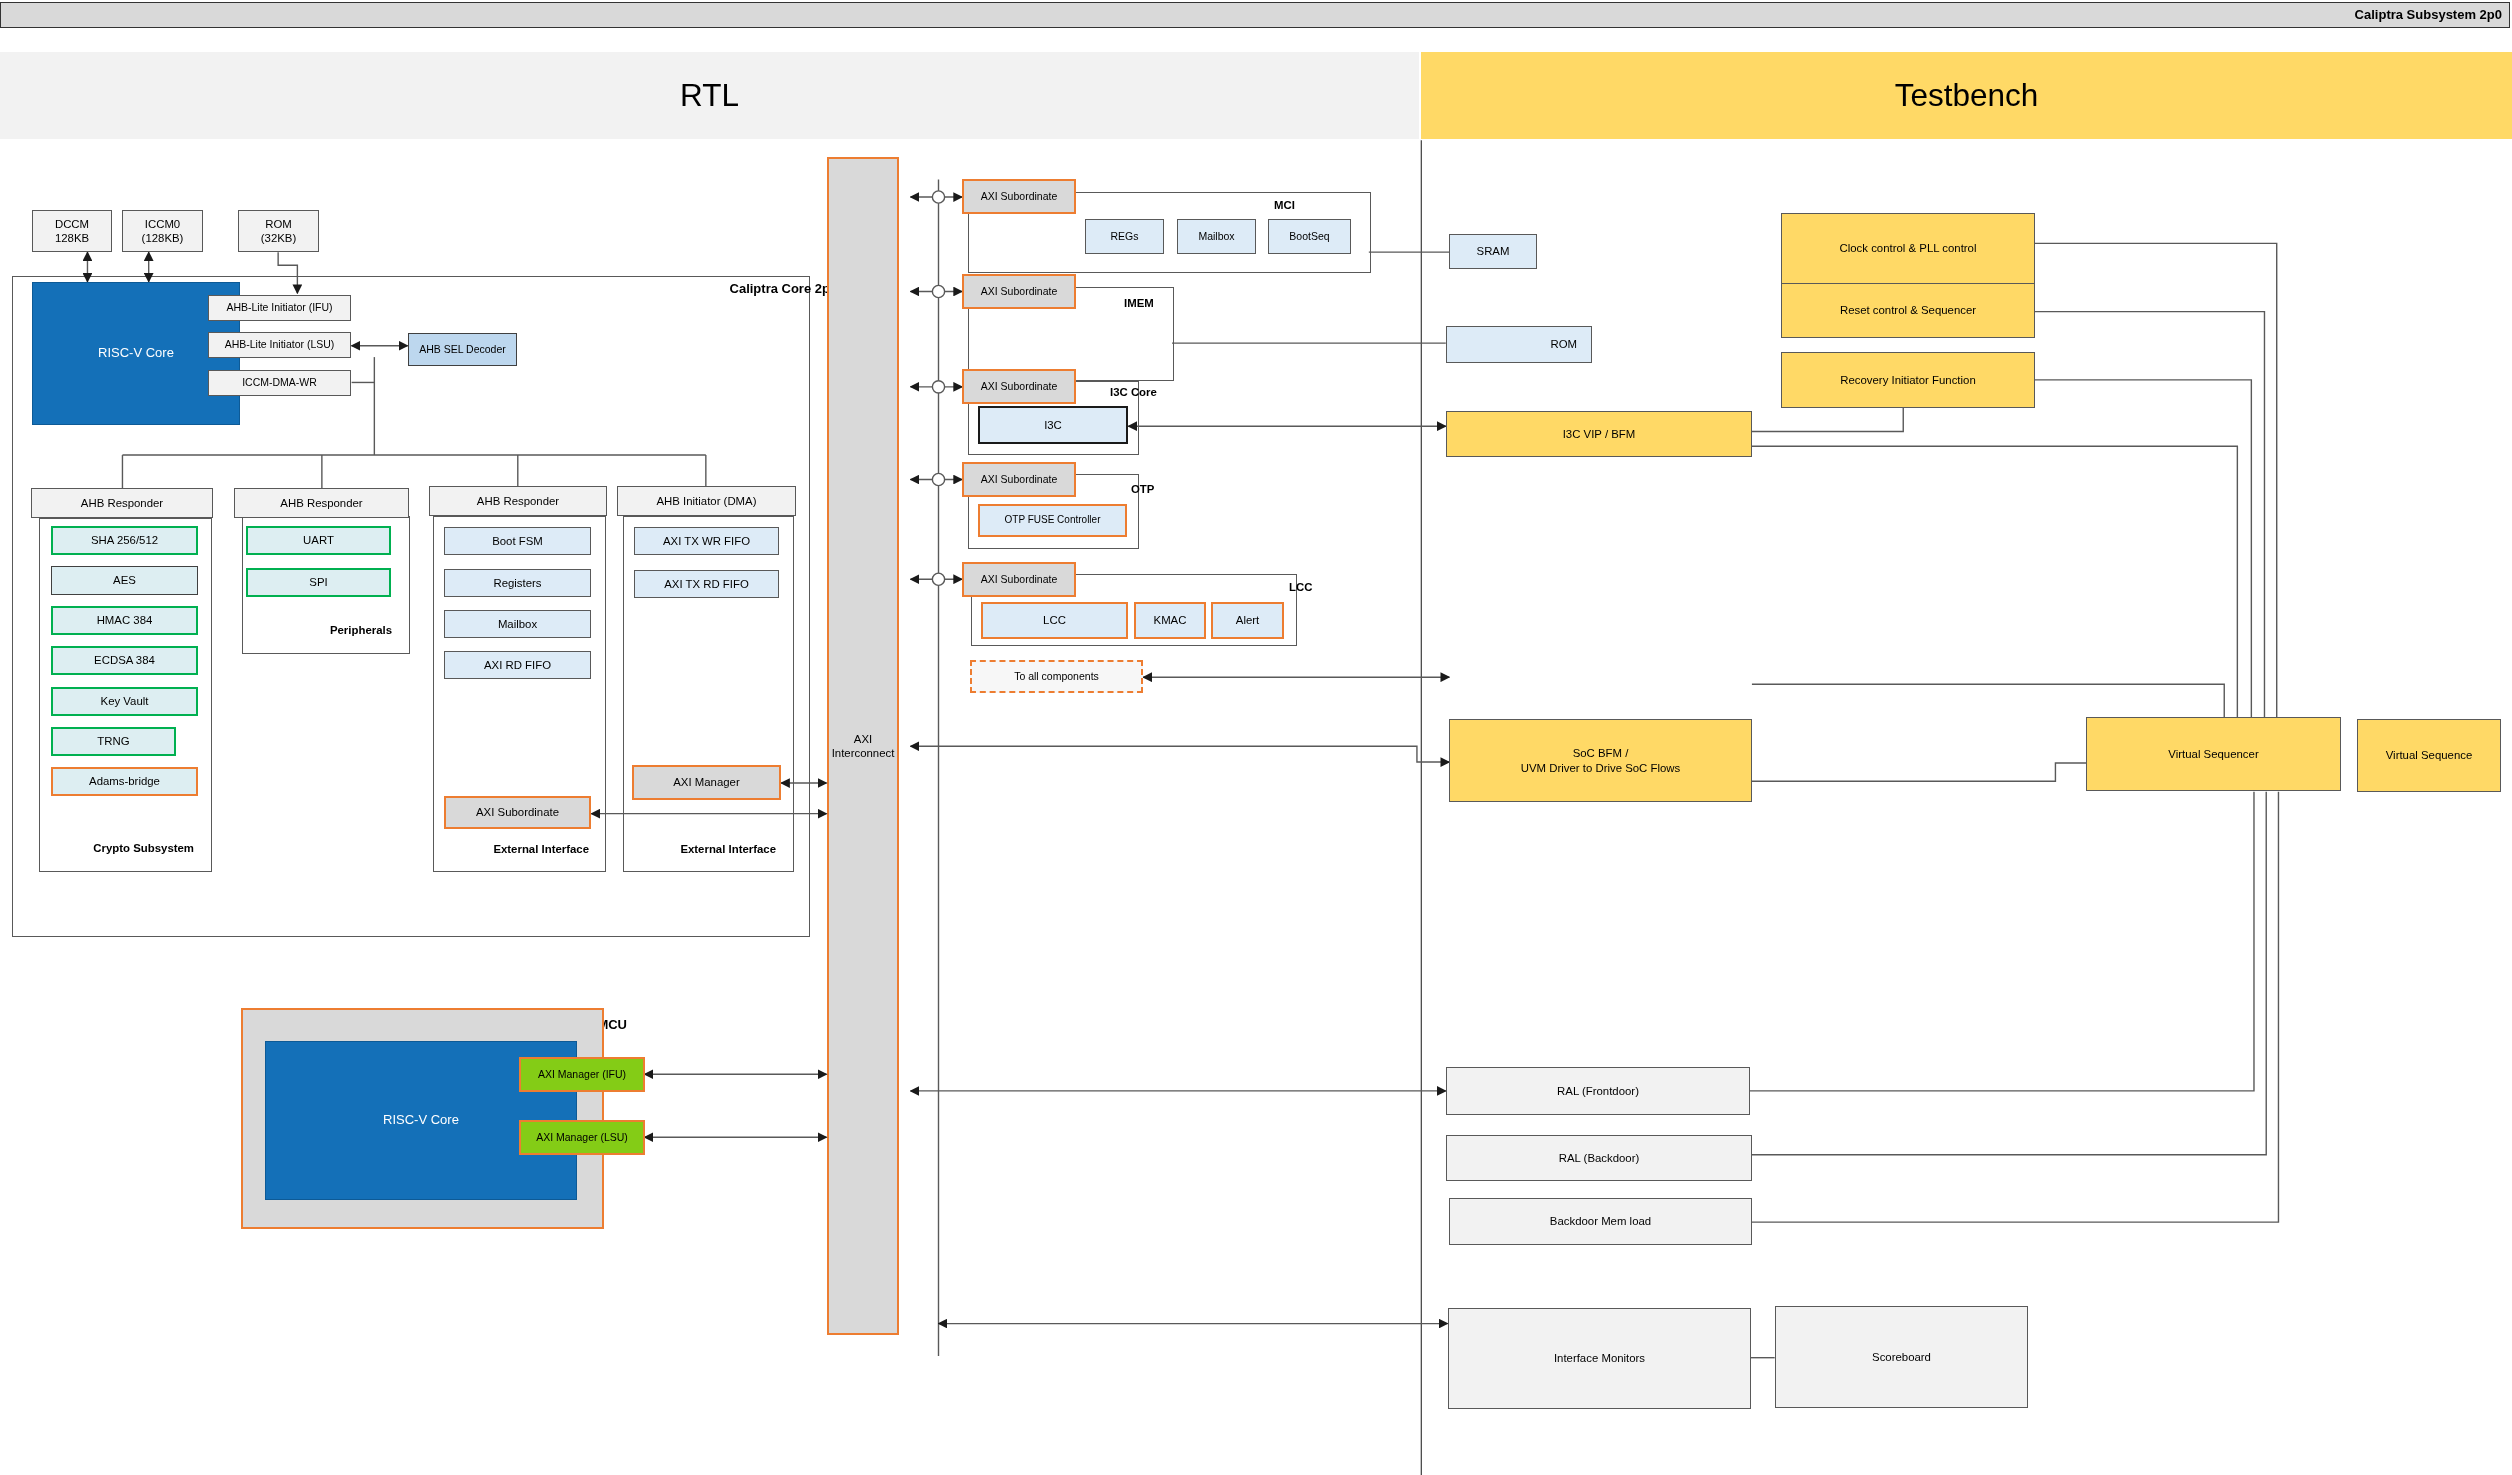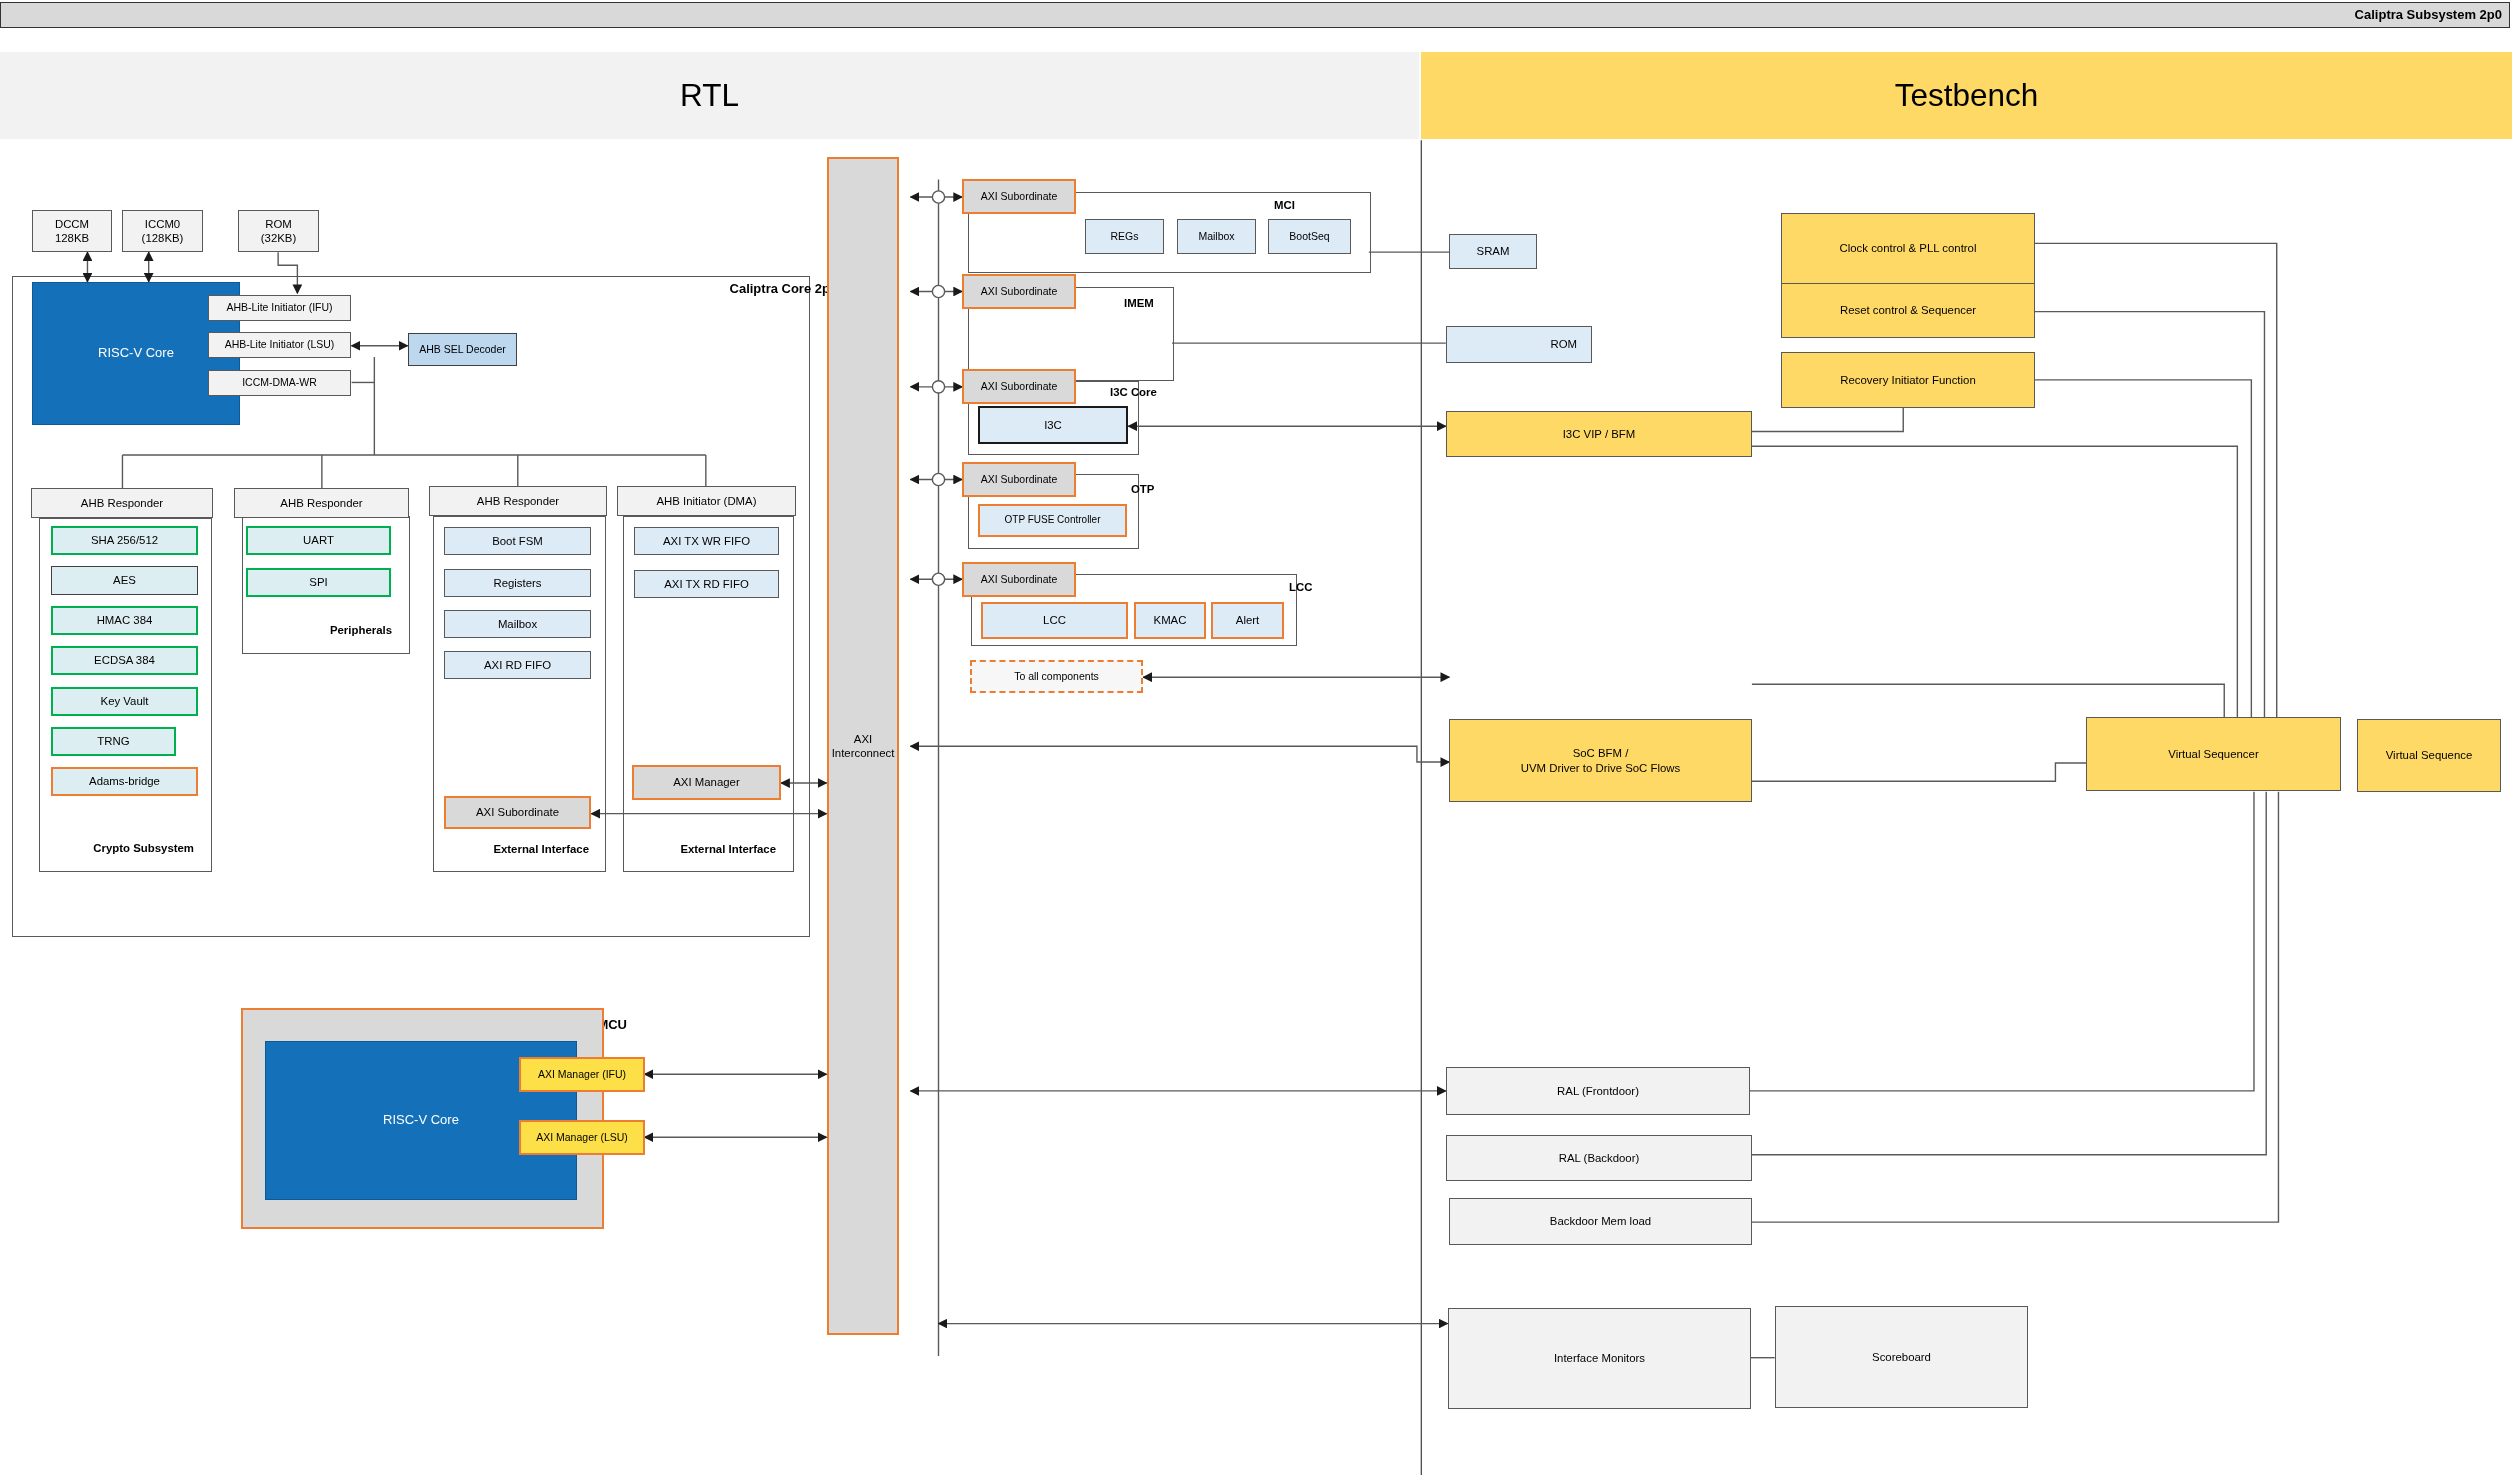--- a/index.html
+++ b/index.html
@@ -9,21 +9,21 @@
        text-align:center;font-size:11.4px;line-height:1.25;background:#fff;border:0.9px solid #595959;
        white-space:pre-line;z-index:3;}
   .sm{font-size:10.5px;}
   .xs{font-size:10px;}
   .gray{background:#f2f2f2;}
   .grayfill{background:#d9d9d9;}
   .lightblue{background:#ddebf7;}
   .cryptoblue{background:#ddeef2;}
   .blue{background:#1470b8;color:#fff;border:0.9px solid #0d5a96;}
   .yellow{background:#ffd966;border:1.3px solid #595959;}
-  .cream{background:#fde047;}
+  .cream{background:#84cc16;}
   .orangeb{border:2.6px solid #ed7d31;}
   .greenb{border:2.6px solid #00b050;}
   .blackb{border:2.6px solid #1a1a1a;}
   .lgreenb{border:1.3px solid #70ad47;}
   .dashedo{border:2.6px dashed #ed7d31;background:#f7f7f7;}
   .container{background:#ffffff;border:0.9px solid #595959;z-index:1;}
   .corner{position:absolute;font-weight:bold;font-size:11.4px;z-index:2;padding-left:32px;}
   .br{right:7.9px;bottom:7px;}
   .band{position:absolute;display:flex;align-items:center;justify-content:center;
         font-size:31.5px;z-index:1;}

